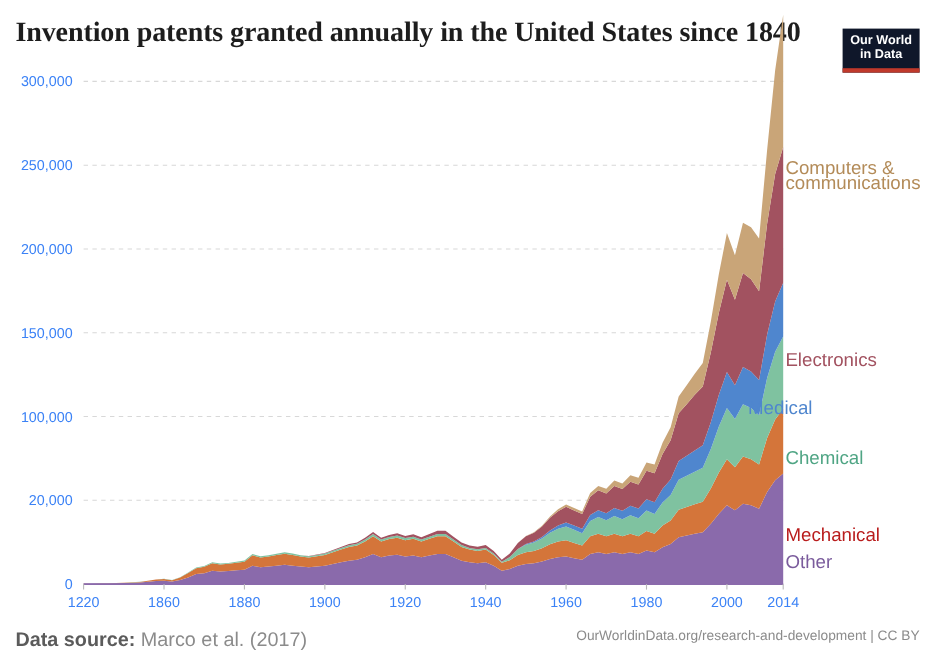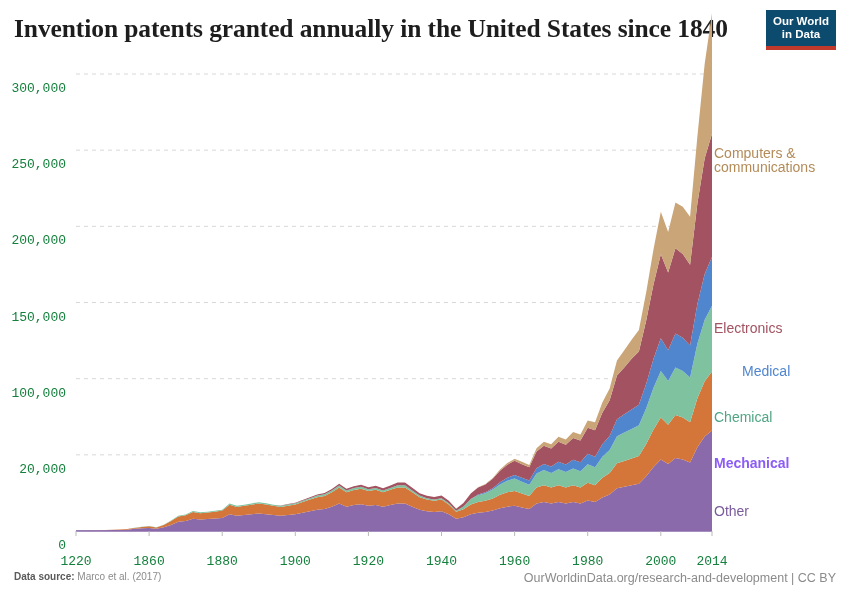--- a/index.html
+++ b/index.html
@@ -16,60 +16,59 @@
     position: absolute; left: 14px; top: 14px;
     width: 730px;
     font-family: "Liberation Serif", serif;
     font-weight: 700;
     font-size: 25.5px;
     color: #1d1d1d;
     letter-spacing: -0.1px;
     white-space: nowrap;
   }
   .owid-logo {
-    position: absolute; right: 14px; top: 10px;
+    position: absolute; right: 14px; top: 26px;
     width: 70px; height: 40px;
-    background: #0c4a6e;
+    background: #0f172a;
     border-bottom: 4px solid #c0392b;
     color: #fff;
     font-family: "Liberation Sans", sans-serif;
     font-weight: 700;
     font-size: 11.5px;
     line-height: 13px;
     text-align: center;
     padding-top: 5px;
   }
 
   
   .plot-wrap { position: absolute; left: 0; top: 0; width: 850px; height: 600px; }
   svg.chart { position: absolute; left: 0; top: 0; }
 
   .tick-label {
     position: absolute;
     font-size: 13px;
-    color: #15803d;
-    font-family: Liberation Mono, monospace;
+    color: #3b82f6;
+    font-family: Liberation Sans, sans-serif;
     white-space: nowrap;
-    margin-top: 14px;
   }
   .ytick { text-align: right; transform: translateY(-50%); }
   .xtick { text-align: center; transform: translateX(-50%); }
 
   .series-label {
     position: absolute;
-    font-size: 14px;
+    font-size: 17px;
     line-height: 14px;
     font-family: "Liberation Sans", sans-serif;
     white-space: pre-line;
   }
 
   
   .footer-left {
     position: absolute; left: 14px; top: 571px;
-    font-size: 10px; color: #8b8b8b;
+    font-size: 18px; color: #8b8b8b;
   }
   .footer-left b { color: #5b5b5b; font-weight: 700; }
   .footer-right {
     position: absolute; right: 14px; top: 571px;
     font-size: 12.5px; color: #8b8b8b;
     white-space: nowrap;
   }
 </style>
 </head>
 <body>
@@ -127,23 +126,23 @@
         <div class="tick-label xtick" style="left: 441.517px; top: 540px;">1940</div>
         <div class="tick-label xtick" style="left: 514.621px; top: 540px;">1960</div>
         <div class="tick-label xtick" style="left: 587.724px; top: 540px;">1980</div>
         <div class="tick-label xtick" style="left: 660.828px; top: 540px;">2000</div>
         <div class="tick-label xtick" style="left: 712px; top: 540px;">2014</div>
       </div>
     <div id="label-layer">
         <div class="series-label" style="left: 714px; top: 146px; color: rgb(179, 139, 88);">Computers &amp;
 communications</div>
         <div class="series-label" style="left: 714px; top: 289px; color: rgb(162, 82, 96); margin-top: 32px;">Electronics</div>
-        <div class="series-label" style="left: 742px; top: 364px; color: rgb(79, 134, 206);">Medical</div>
+        <div class="series-label" style="left: 680px; top: 364px; color: rgb(79, 134, 206);">Medical</div>
         <div class="series-label" style="left: 714px; top: 410px; color: rgb(79, 165, 132);">Chemical</div>
-        <div class="series-label" style="left: 714px; top: 456px; color: #8b5cf6; font-weight: bold;">Mechanical</div>
+        <div class="series-label" style="left: 714px; top: 480px; color: #b91c1c;">Mechanical</div>
         <div class="series-label" style="left: 714px; top: 504px; color: rgb(122, 91, 156);">Other</div>
       </div>
   </div>
 
   <div class="footer-left">
     <b>Data source:</b><span> Marco et al. (2017)</span>
   </div>
   <div class="footer-right">OurWorldinData.org/research-and-development | CC BY</div>
 
 </div>

